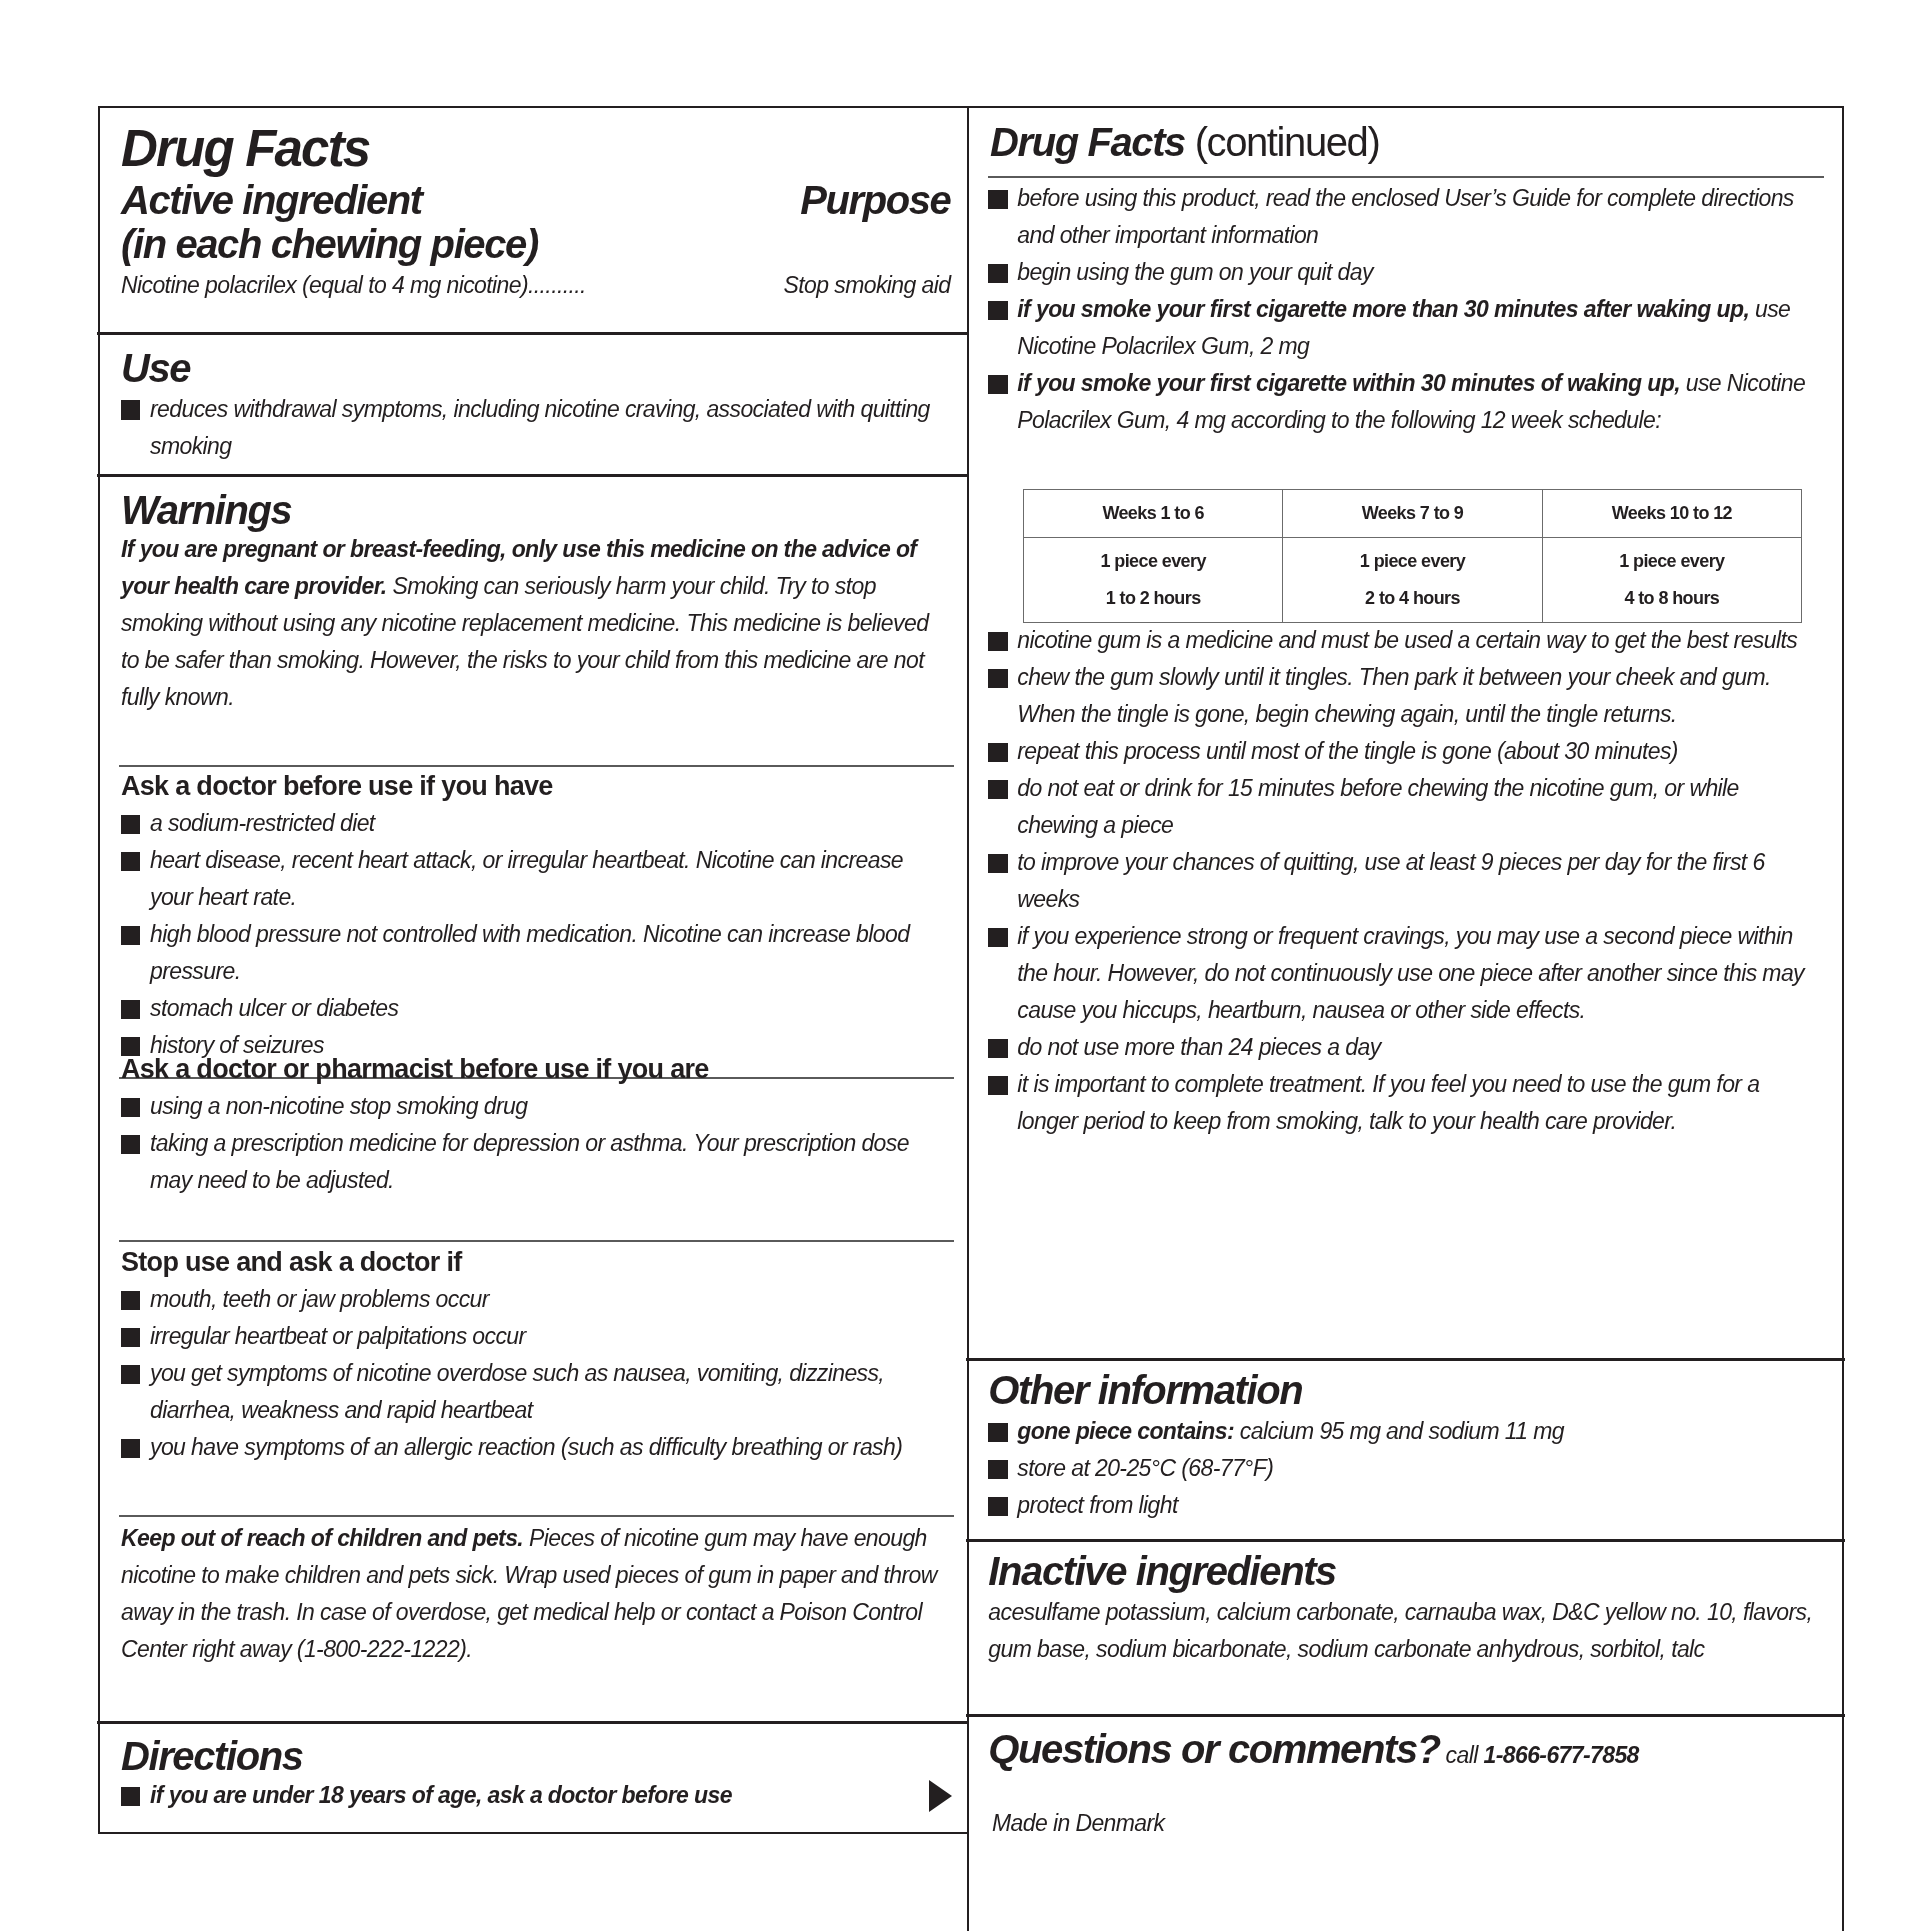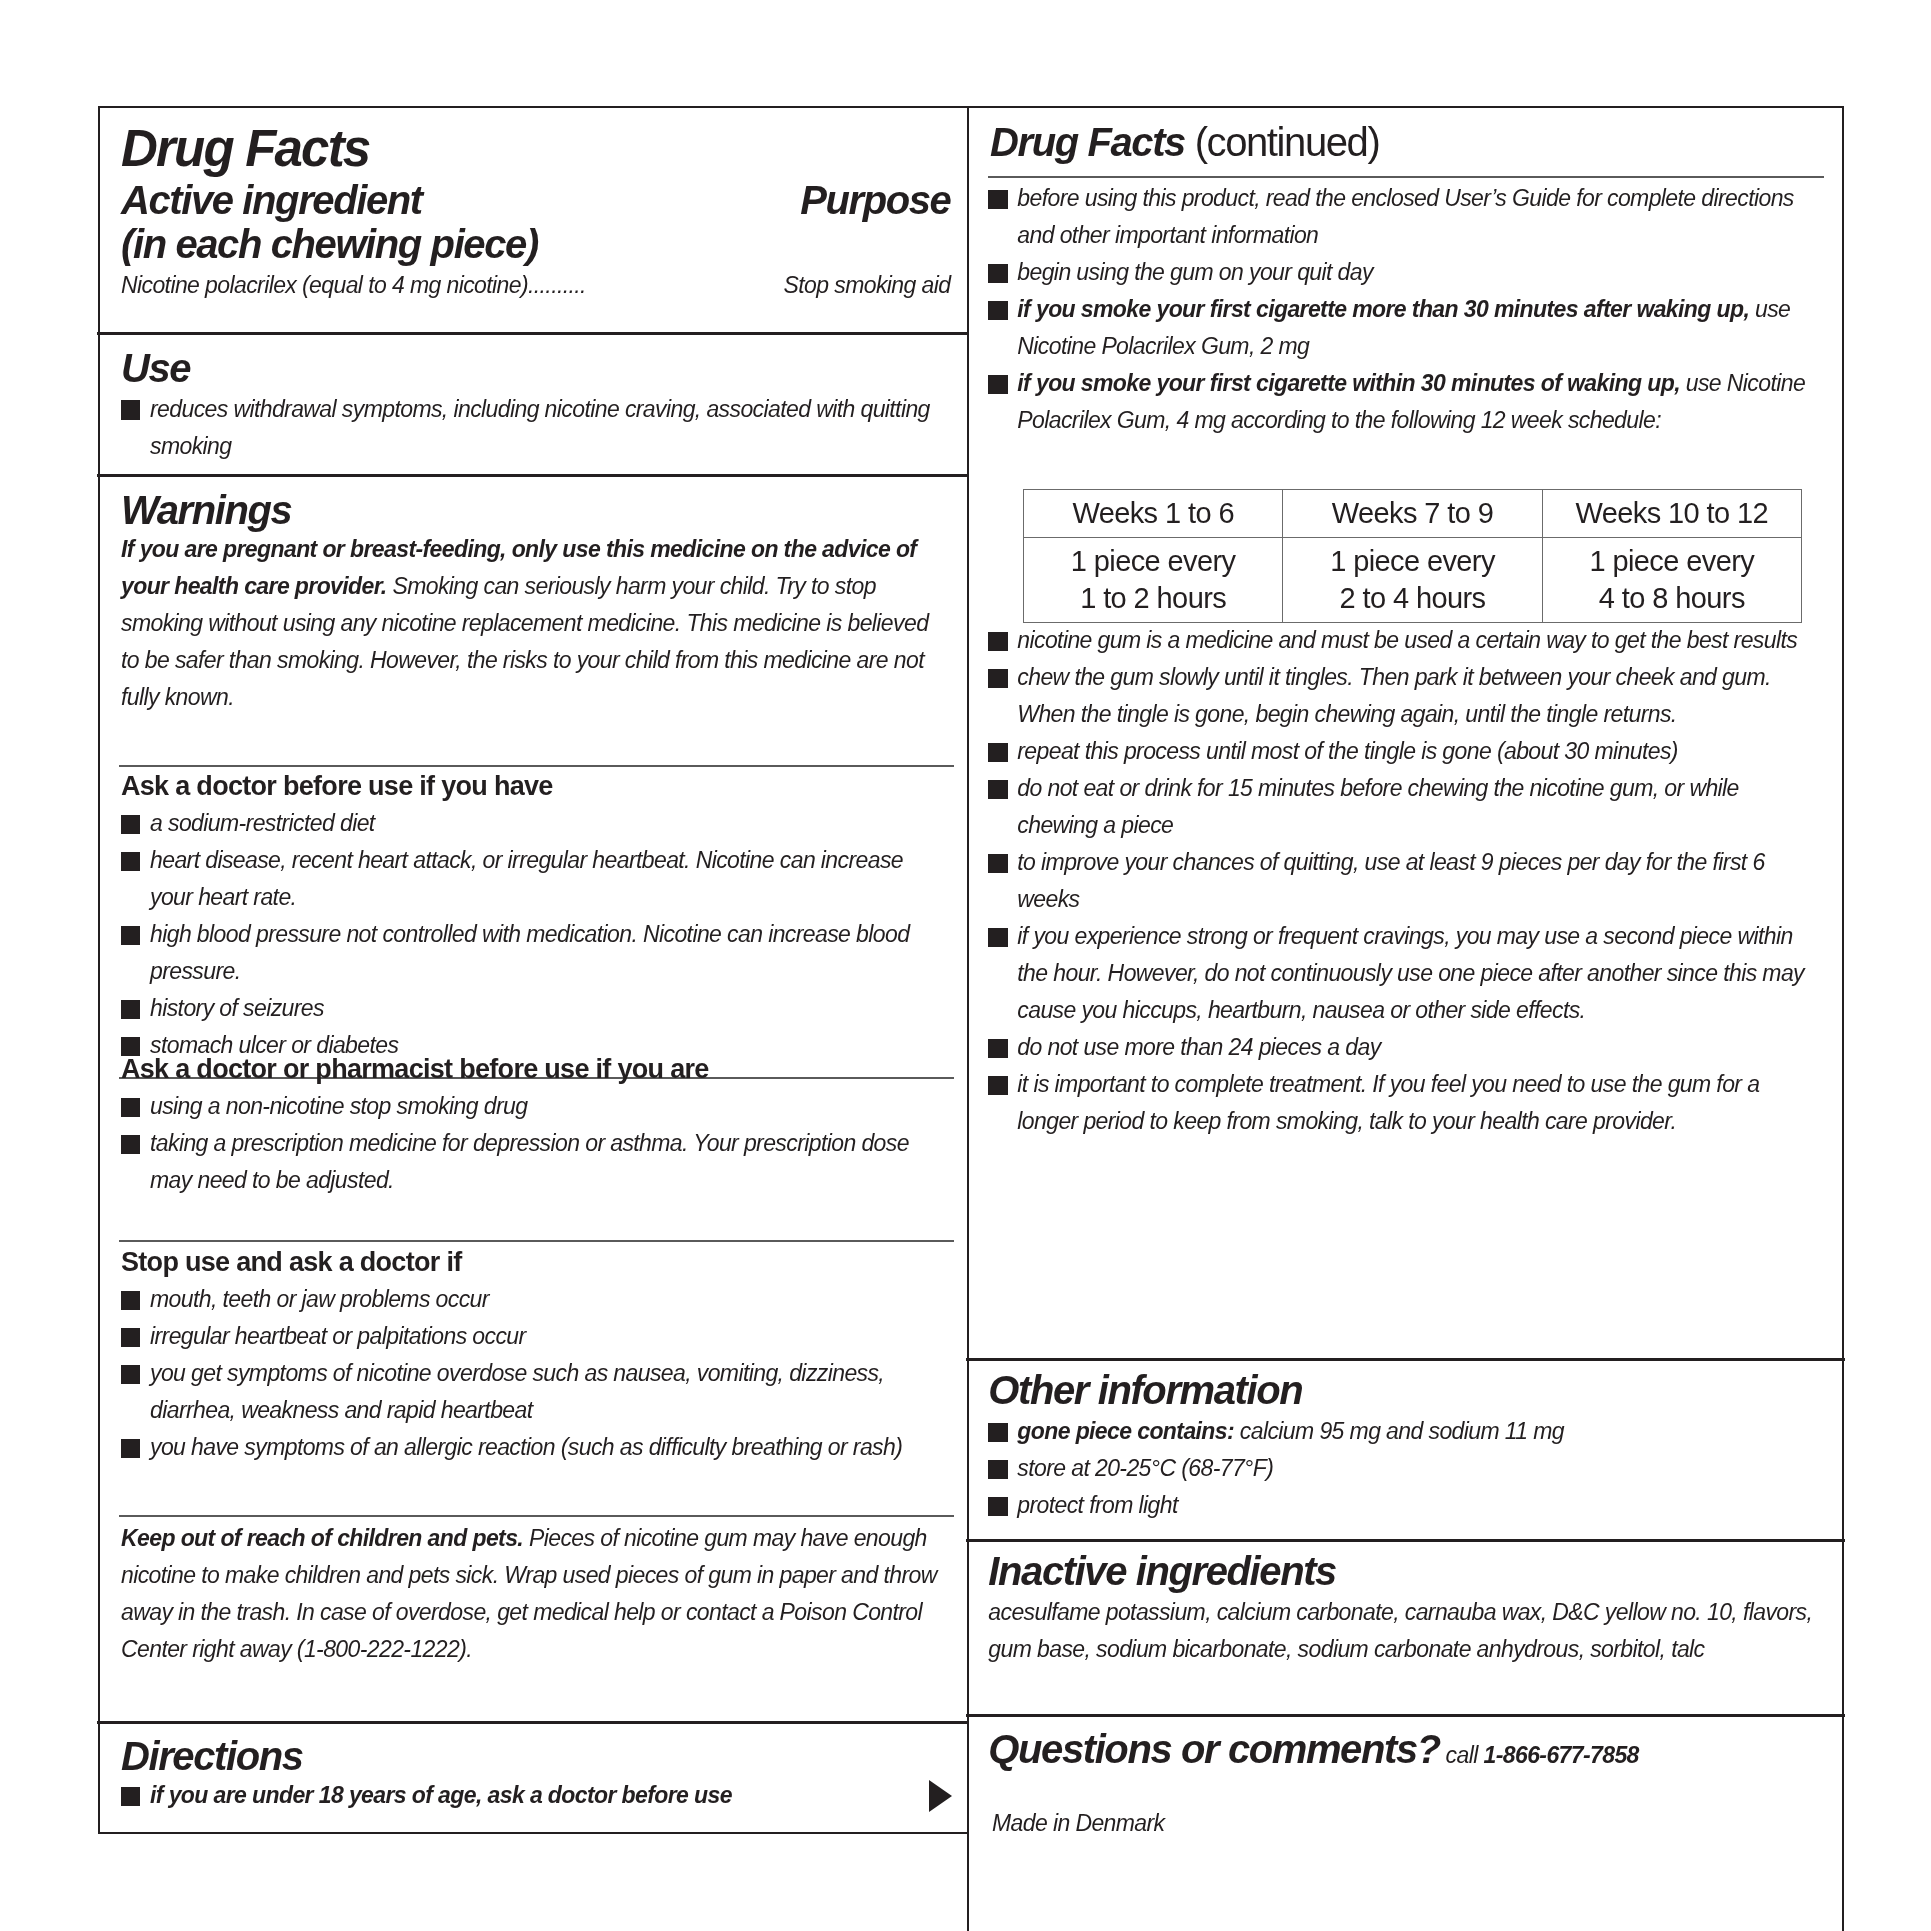--- a/index.html
+++ b/index.html
@@ -11,21 +11,21 @@
   .thin{position:absolute;height:1.8px;background:#5a5a5a;}
   .h1{font-weight:bold;font-style:italic;font-size:51px;letter-spacing:-1.8px;line-height:53px;white-space:nowrap;}
   .h2{font-weight:bold;font-style:italic;font-size:40px;letter-spacing:-1.4px;line-height:46px;white-space:nowrap;}
   .body{font-size:23px;letter-spacing:-0.6px;line-height:37px;font-style:italic;}
   .b{font-weight:bold;}
   .sub{font-weight:bold;font-size:27px;letter-spacing:-0.7px;line-height:37px;}
   .li{position:relative;padding-left:29px;}
   .sq{position:absolute;left:0;top:9.7px;width:19.3px;height:19.3px;background:#231f20;}
   .row{display:flex;justify-content:space-between;align-items:baseline;}
   table.sched{border-collapse:collapse;position:absolute;}
-  table.sched td{border:1.8px solid #6b6b6b;text-align:center;font-size:29px;letter-spacing:-0.6px;line-height:37px;padding:0;}
+  table.sched td{border:1.8px solid #6b6b6b;text-align:center;font-size:18px;letter-spacing:-0.6px;line-height:37px;padding:0;font-weight:bold;}
   .arrow{width:0;height:0;border-top:16px solid transparent;border-bottom:16px solid transparent;border-left:23px solid #231f20;position:absolute;}
 </style>
 </head>
 <body>
 
 <div class="box" style="left:98px;top:106px;width:872px;height:1728px;">
 
   <div class="sec" style="top:0;height:226px;padding:14px 17.6px 0 21px;">
     <div class="h1">Drug Facts</div>
     <div class="row" style="margin-top:1.8px;">
@@ -55,22 +55,22 @@
       <span class="b">If you are pregnant or breast-feeding, only use this medicine on the advice of your health care provider.</span><span> Smoking can seriously harm your child. Try to stop smoking without using any nicotine replacement medicine. This medicine is believed to be safer than smoking. However, the risks to your child from this medicine are not fully known.</span>
     </div>
   </div>
   <div class="thin" style="left:19.3px;right:14px;top:657px;"></div>
 
   <div class="sec" style="top:660px;padding:0 17.6px 0 21px;">
     <div class="sub">Ask a doctor before use if you have</div>
     <div class="li body"><span class="sq"></span><span>a sodium-restricted diet</span></div>
     <div class="li body"><span class="sq"></span><span>heart disease, recent heart attack, or irregular heartbeat. Nicotine can increase your heart rate.</span></div>
     <div class="li body"><span class="sq"></span><span>high blood pressure not controlled with medication. Nicotine can increase blood pressure.</span></div>
+    <div class="li body"><span class="sq"></span><span>stomach ulcer or diabetes</span></div>
     <div class="li body"><span class="sq"></span><span>history of seizures</span></div>
-    <div class="li body"><span class="sq"></span><span>stomach ulcer or diabetes</span></div>
   </div>
   <div class="thin" style="left:19.3px;right:14px;top:969px;"></div>
 
   <div class="sec" style="top:943px;padding:0 17.6px 0 21px;">
     <div class="sub">Ask a doctor or pharmacist before use if you are</div>
     <div class="li body"><span class="sq"></span><span>using a non-nicotine stop smoking drug</span></div>
     <div class="li body"><span class="sq"></span><span>taking a prescription medicine for depression or asthma. Your prescription dose may need to be adjusted.</span></div>
   </div>
   <div class="thin" style="left:19.3px;right:14px;top:1132px;"></div>
 

